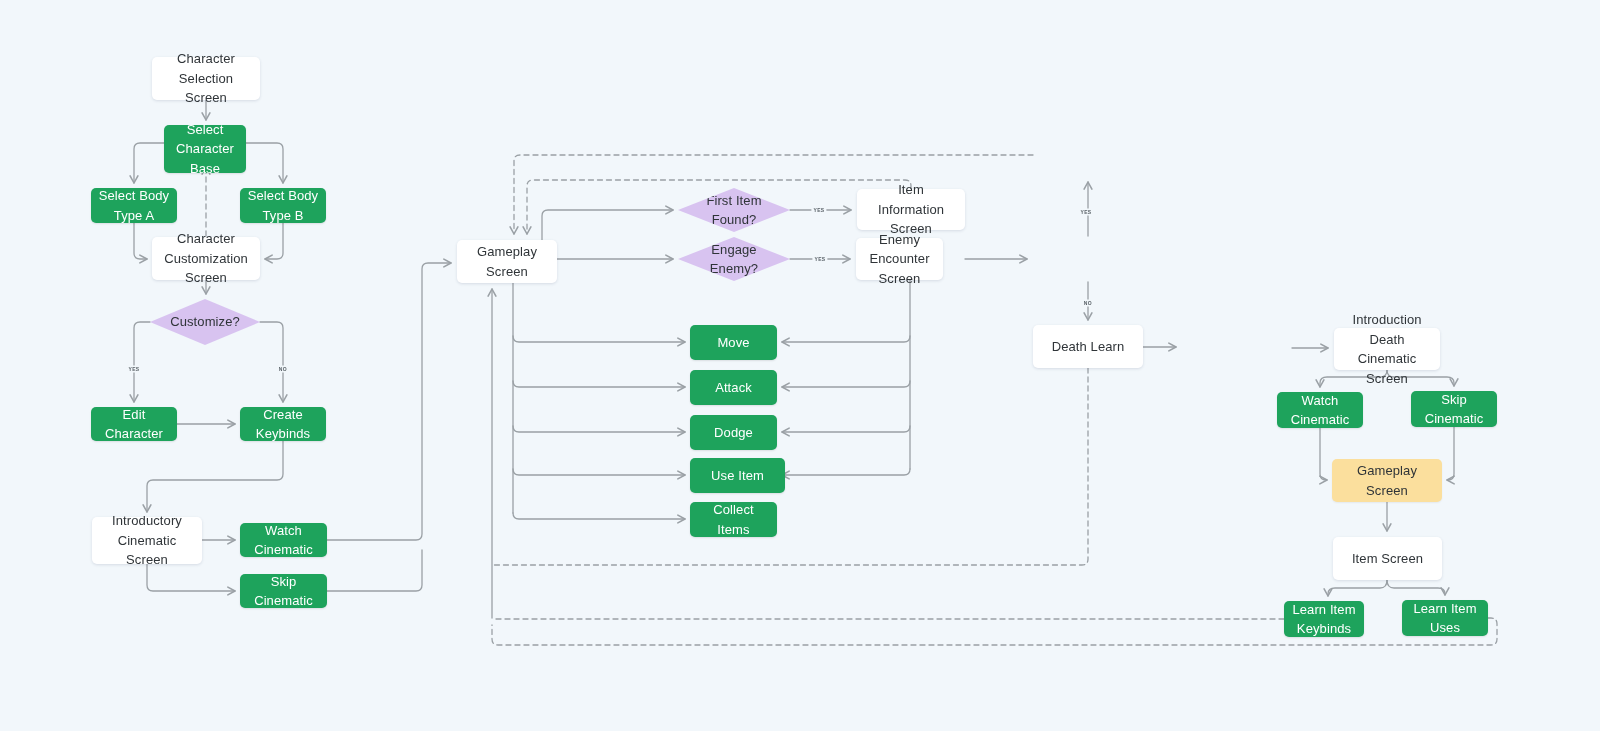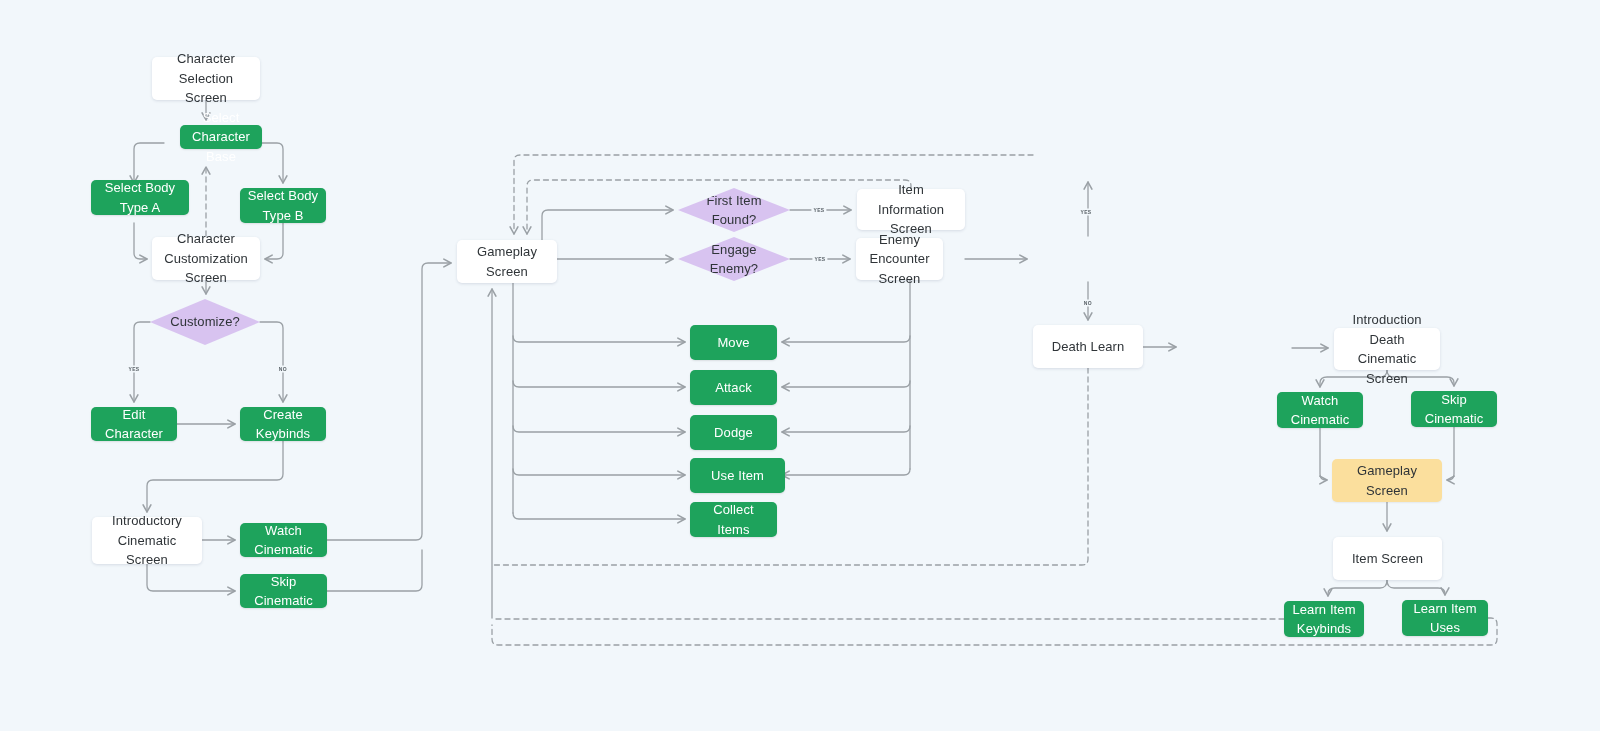--- a/index.html
+++ b/index.html
@@ -94,22 +94,22 @@
       <path d="M206 236 L206 167" marker-end="url(#ar)"></path>
       <path d="M1033 155 L520 155 Q514 155 514 161 L514 234" marker-end="url(#ar)"></path>
       <path d="M911 189 L911 186 Q911 180 905 180 L533 180 Q527 180 527 186 L527 234" marker-end="url(#ar)"></path>
       <path d="M1088 368 L1088 559 Q1088 565 1082 565 L494 565"></path>
       <path d="M1284 619 L492 619"></path>
       <path d="M1488 618 L1491 618 Q1497 618 1497 624 L1497 639 Q1497 645 1491 645 L498 645 Q492 645 492 639 L492 625"></path>
     </g>
   </svg>
 
   <div class="node screen" style="left:152px;top:57px;width:108px;height:43px">Character Selection Screen</div>
-  <div class="node action" style="left:180px;top:125px;width:82px;height:24px">Select Character Base</div>
-  <div class="node action" style="left:91px;top:180px;width:98px;height:35px">Select Body Type A</div>
+  <div class="node action" style="left:164px;top:125px;width:82px;height:48px">Select Character Base</div>
+  <div class="node action" style="left:91px;top:188px;width:86px;height:35px">Select Body Type A</div>
   <div class="node action" style="left:240px;top:188px;width:86px;height:35px">Select Body Type B</div>
   <div class="node screen" style="left:152px;top:237px;width:108px;height:43px">Character Customization Screen</div>
   <div class="node decision" style="left:150px;top:299px;width:110px;height:46px">Customize?</div>
   <div class="node action" style="left:91px;top:407px;width:86px;height:34px">Edit Character</div>
   <div class="node action" style="left:240px;top:407px;width:86px;height:34px">Create Keybinds</div>
   <div class="node screen" style="left:92px;top:517px;width:110px;height:47px">Introductory Cinematic Screen</div>
   <div class="node action" style="left:240px;top:523px;width:87px;height:34px">Watch Cinematic</div>
   <div class="node action" style="left:240px;top:574px;width:87px;height:34px">Skip Cinematic</div>
   <div class="node screen" style="left:457px;top:240px;width:100px;height:43px">Gameplay Screen</div>
   <div class="node decision" style="left:678px;top:188px;width:112px;height:44px">First Item Found?</div>

